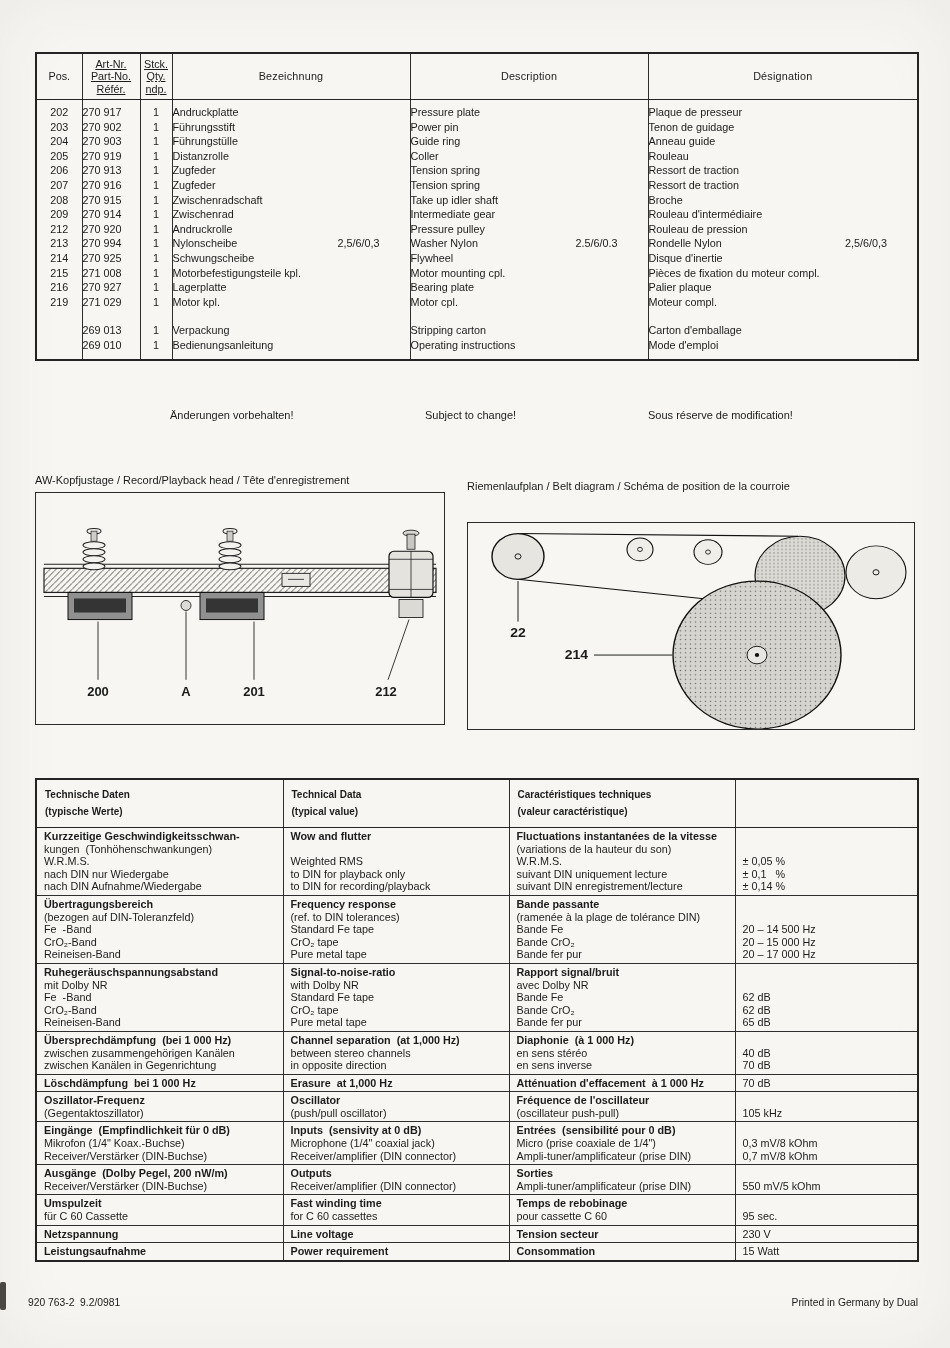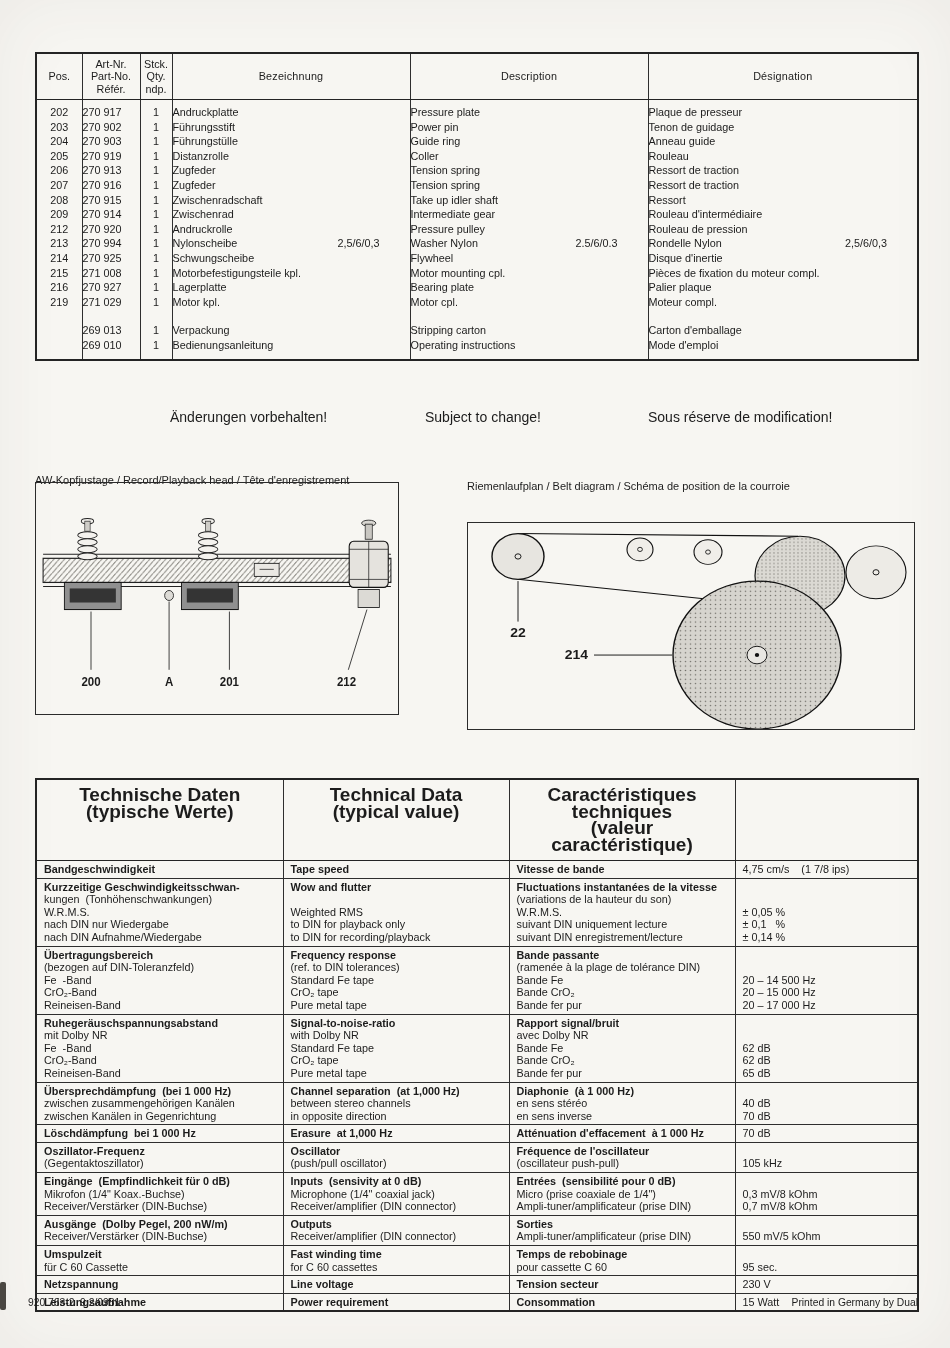--- a/index.html
+++ b/index.html
@@ -18,54 +18,54 @@
     border-collapse:collapse; table-layout:fixed;
     border:2px solid #242424;
   }
   .parts th, .parts td { padding:0; font-size:10.8px; color:#1c1c1c; }
   .parts th:nth-child(n+2), .parts td:nth-child(n+2) { border-left:1px solid #2e2e2e; }
   .parts thead th {
     border-bottom:1.5px solid #242424; height:46px;
     vertical-align:middle; text-align:center; font-weight:400;
   }
   .h-pos  { font-size:11px; }
-  .h-sm   { white-space:pre-line; font-size:10.2px; line-height:12.5px; }
+  .h-sm   { white-space:pre-line; font-size:10.2px; line-height:12.5px;text-decoration:underline; }
   .h-big  { font-size:12.3px; letter-spacing:0.2px; }
   .prow td { height:14.6px; line-height:14.6px; white-space:nowrap; overflow:hidden; vertical-align:top; }
   .c-pos { text-align:center; }
   .c-art { padding-left:5px; }
   .c-qty { text-align:center; }
   .c-txt { padding-left:8px; }
   .dim   { float:right; margin-right:30px; }
   tr.sp-top td { height:6px; }
   tr.sp-mid td { height:14px; }
   tr.sp-end td { height:7px; }
 
-  .notes { position:absolute; left:35px; top:409px; width:882px; height:16px; font-size:14px; }
+  .notes { position:absolute; left:35px; top:409px; width:882px; height:16px; font-size:11px; }
   .notes span { position:absolute; top:0; white-space:pre; }
   .n-de { left:135px; } .n-en { left:390px; } .n-fr { left:613px; }
 
   
   .caption { position:absolute; font-size:11px; white-space:pre; }
   .cap-head { left:35px; top:474px; }
   .cap-belt { left:467px; top:480px; }
   .dbox { position:absolute; border:1.3px solid #2b2b2b; }
-  .box-head { left:35px;  top:482px; width:364px; height:233px;text-align:center; }
+  .box-head { left:35px;  top:492px; width:410px; height:233px;text-align:center; }
   .box-belt { left:467px; top:498px; width:448px; height:208px;margin-top:24px; }
   .dbox svg { display:block; width:100%; height:100%; }
   svg text { font-weight:600; fill:#1b1b1b; font-family:"Liberation Sans","DejaVu Sans",sans-serif; }
 
   
   table.tech {
     position:absolute; left:35px; top:778px; width:882px;
     border-collapse:collapse; table-layout:fixed;
     border:2px solid #242424;
   }
   .tech th {
-    font-size:19px; font-weight:700; text-align:center; vertical-align:top;
+    font-size:10px; font-weight:700; text-align:left; vertical-align:top;
     padding:7px 8px; white-space:pre-wrap; line-height:16.5px;
     border-bottom:1.5px solid #242424;
   }
   .tech th:nth-child(n+2), .tech td:nth-child(n+2) { border-left:1px solid #2e2e2e; }
   .tech td {
     font-size:10.8px; line-height:12.6px; padding:2px 7px;
     vertical-align:top; white-space:pre-wrap; border-top:1px solid #2e2e2e;
   }
   .tech td.lang::first-line { font-weight:700; }
   .tech td.val { vertical-align:bottom; }
@@ -161,21 +161,21 @@
           <td class="c-txt"><span class="dim"></span><span>Zugfeder</span></td>
           <td class="c-txt"><span class="dim"></span><span>Tension spring</span></td>
           <td class="c-txt"><span class="dim"></span><span>Ressort de traction</span></td>
         </tr>
       <tr class="prow">
           <td class="c-pos">208</td>
           <td class="c-art">270 915</td>
           <td class="c-qty">1</td>
           <td class="c-txt"><span class="dim"></span><span>Zwischenradschaft</span></td>
           <td class="c-txt"><span class="dim"></span><span>Take up idler shaft</span></td>
-          <td class="c-txt"><span class="dim"></span><span>Ressort</span></td>
+          <td class="c-txt"><span class="dim"></span><span>Broche</span></td>
         </tr>
       <tr class="prow">
           <td class="c-pos">209</td>
           <td class="c-art">270 914</td>
           <td class="c-qty">1</td>
           <td class="c-txt"><span class="dim"></span><span>Zwischenrad</span></td>
           <td class="c-txt"><span class="dim"></span><span>Intermediate gear</span></td>
           <td class="c-txt"><span class="dim"></span><span>Rouleau d'intermédiaire</span></td>
         </tr>
       <tr class="prow">
@@ -399,26 +399,20 @@
         <th>Technische Daten
 (typische Werte)</th>
         <th>Technical Data
 (typical value)</th>
         <th>Caractéristiques techniques
 (valeur caractéristique)</th>
         <th></th>
       </tr>
     </thead>
     <tbody>
-      <tr>
-          <td class="lang">Bandgeschwindigkeit</td>
-          <td class="lang">Tape speed</td>
-          <td class="lang">Vitesse de bande</td>
-          <td class="val">4,75 cm/s    (1 7/8 ips)</td>
-        </tr>
       <tr>
           <td class="lang">Kurzzeitige Geschwindigkeitsschwan-
 kungen  (Tonhöhenschwankungen)
 W.R.M.S.
 nach DIN nur Wiedergabe
 nach DIN Aufnahme/Wiedergabe</td>
           <td class="lang">Wow and flutter
 
 Weighted RMS
 to DIN for playback only

